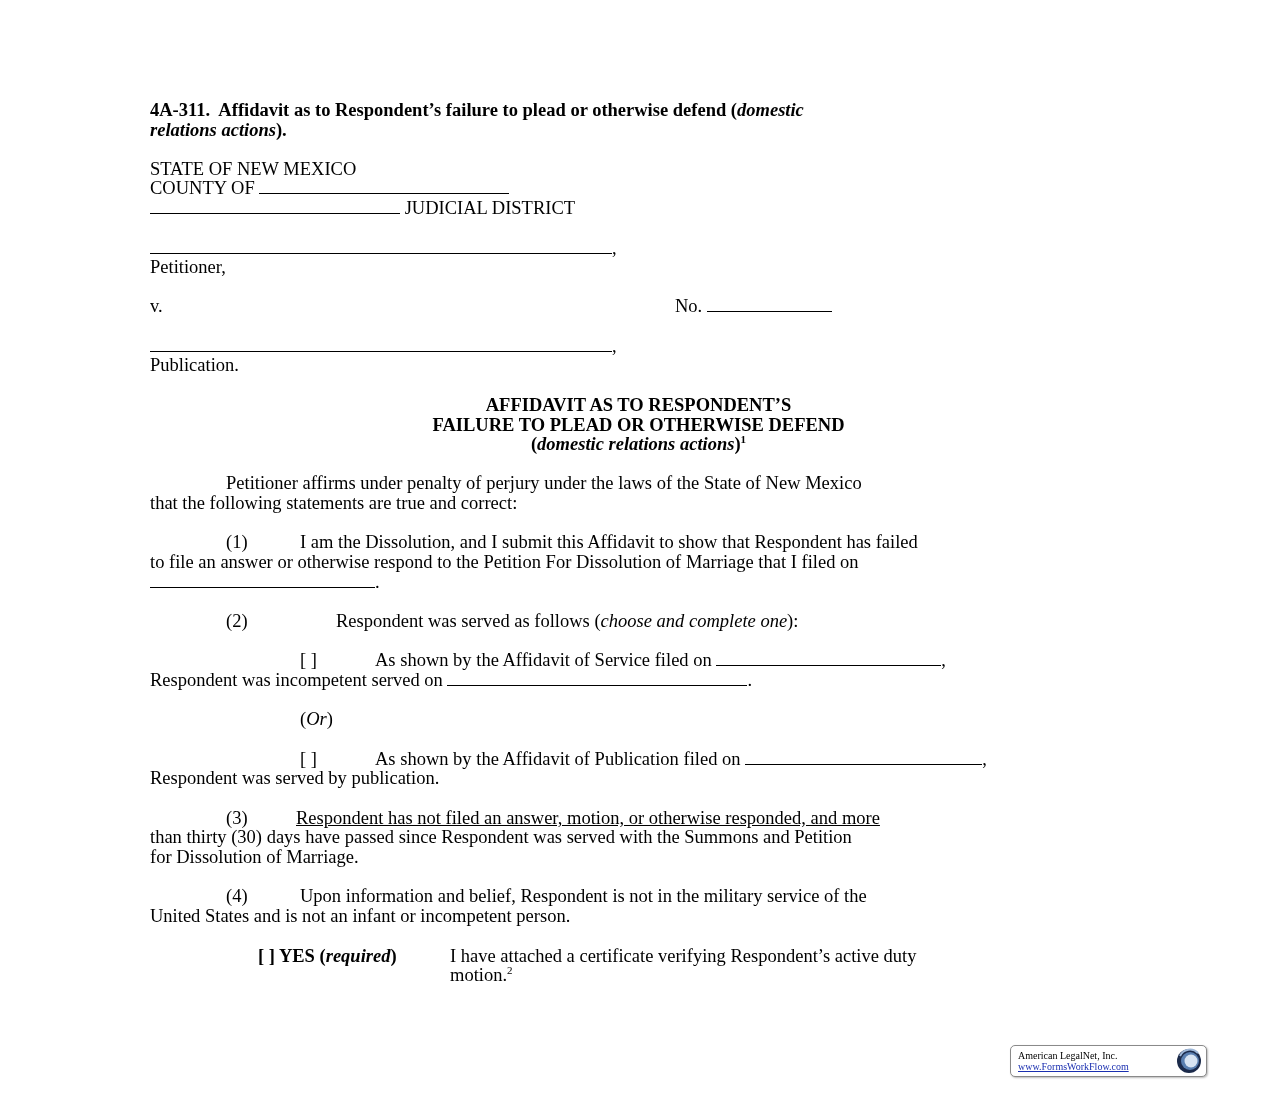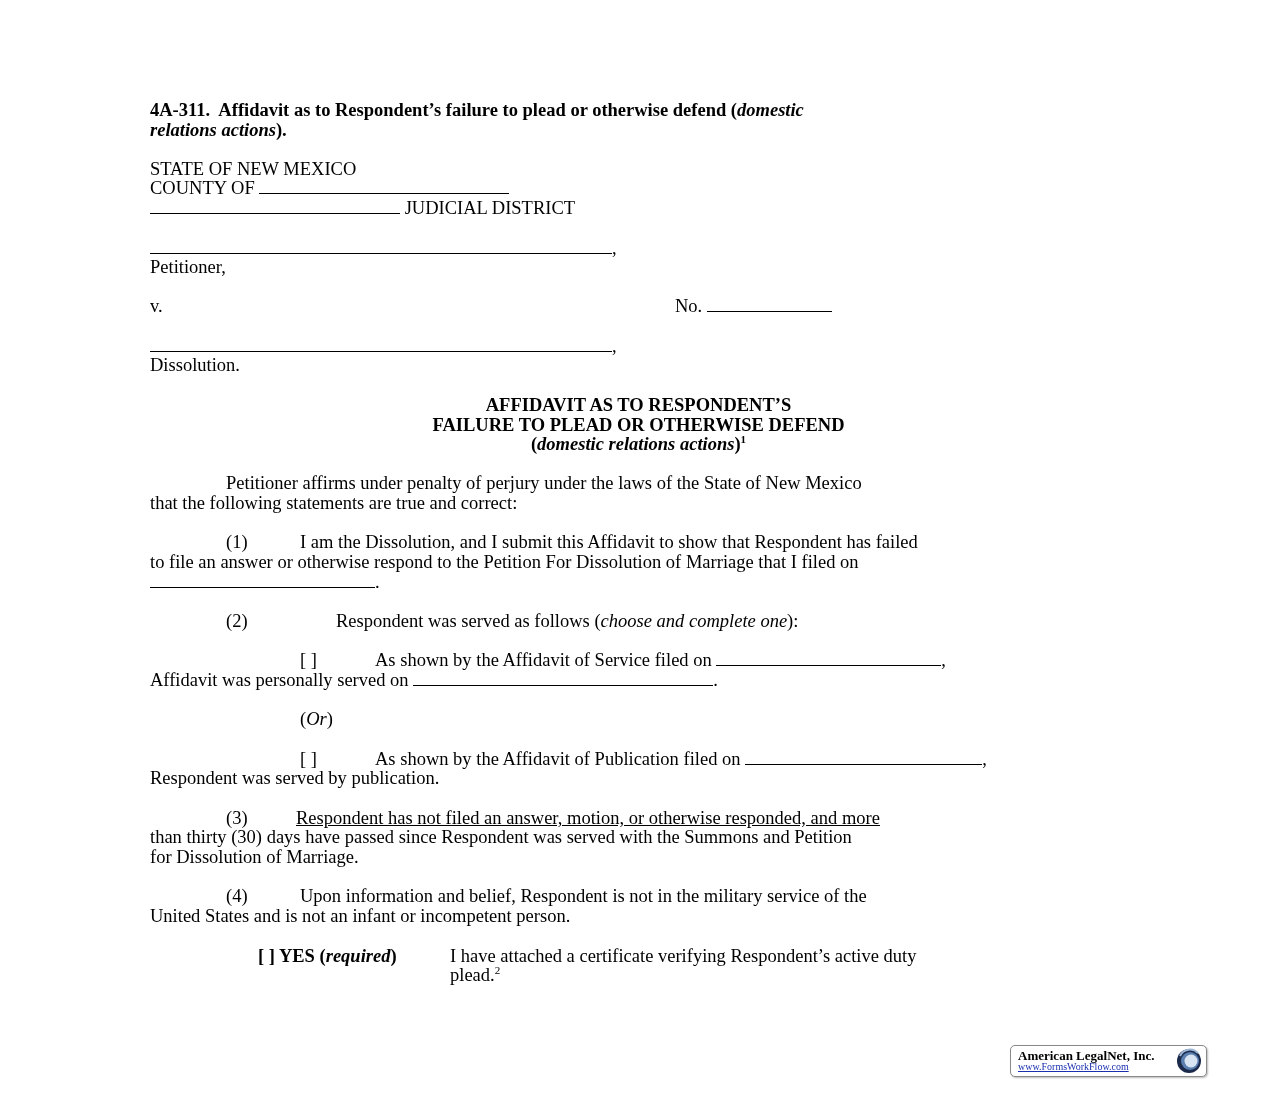--- a/index.html
+++ b/index.html
@@ -6,21 +6,21 @@
   body { width: 1275px; height: 1100px; position: relative; overflow: hidden;
          font-family: "Liberation Serif", "DejaVu Serif", serif; color: #000; font-size: 18.5px; }
   .abs { position: absolute; white-space: nowrap; line-height: 20px; }
   .b { font-weight: bold; }
   .i { font-style: italic; }
   .center { text-align: center; }
   .blank { display: inline-block; border-bottom: 1px solid #000; height: 15px; vertical-align: baseline; }
   sup { font-size: 11px; vertical-align: 7px; line-height: 0; }
   .logo { position: absolute; left: 1010px; top: 1045px; width: 195px; height: 30px;
           border: 1px solid #8a8a8a; border-radius: 5px; background: #fff; box-shadow: 1px 1px 2px #bbb; }
-  .logo .name { position: absolute; left: 7px; top: 4px; font-size: 13px; font-weight: bold;
+  .logo .name { position: absolute; left: 7px; top: 4px; font-size: 10px; font-weight: normal;
           font-family: "Liberation Serif", serif; line-height: 11px; text-align: center; }
   .logo .url { position: absolute; left: 7px; top: 15px; font-size: 10px; color: #1a2fb0;
           text-decoration: underline; font-family: "Liberation Serif", serif; line-height: 11px; }
   .logo .globe { position: absolute; right: 4px; top: 2px; width: 26px; height: 26px; }
 </style>
 </head>
 <body>
 
 <div class="abs b" style="left:150px; top:100px;">
   <span>4A-311.</span>&nbsp;
@@ -47,21 +47,21 @@
 
 <div class="abs" style="left:150px; top:296px;">v.</div>
 <div class="abs" style="left:675px; top:296px;">
   <span>No.</span>
   <span class="blank" style="width:125px;"></span>
 </div>
 
 <div class="abs" style="left:150px; top:336px;">
   <span class="blank" style="width:462px;"></span><span>,</span>
 </div>
-<div class="abs" style="left:150px; top:355px;">Dissolution.</div>
+<div class="abs" style="left:150px; top:355px;">Publication.</div>
 
 <div class="abs b center" style="left:0; width:1277px; top:395px;">AFFIDAVIT AS TO RESPONDENT’S</div>
 <div class="abs b center" style="left:0; width:1277px; top:415px;">FAILURE TO PLEAD OR OTHERWISE DEFEND</div>
 <div class="abs b center" style="left:0; width:1277px; top:434px;">
   <span>(</span><span class="i">domestic relations actions</span><span>)</span><sup>1</sup>
 </div>
 
 <div class="abs" style="left:226px; top:473px;">Petitioner affirms under penalty of perjury under the laws of the State of New Mexico</div>
 <div class="abs" style="left:150px; top:493px;">that the following statements are true and correct:</div>
 
@@ -76,21 +76,21 @@
 <div class="abs" style="left:300px; top:611px;margin-left:36px;">
   <span>Respondent was served as follows (</span><span class="i">choose and complete one</span><span>):</span>
 </div>
 
 <div class="abs" style="left:300px; top:650px;">[ ]</div>
 <div class="abs" style="left:375px; top:650px;">
   <span>As shown by the Affidavit of Service filed on</span>
   <span class="blank" style="width:225px;"></span><span>,</span>
 </div>
 <div class="abs" style="left:150px; top:670px;">
-  <span>Affidavit was personally served on</span>
+  <span>Respondent was incompetent served on</span>
   <span class="blank" style="width:300px;"></span><span>.</span>
 </div>
 
 <div class="abs" style="left:300px; top:709px;">
   <span>(</span><span class="i">Or</span><span>)</span>
 </div>
 
 <div class="abs" style="left:300px; top:749px;">[ ]</div>
 <div class="abs" style="left:375px; top:749px;">
   <span>As shown by the Affidavit of Publication filed on</span>
@@ -106,21 +106,21 @@
 <div class="abs" style="left:226px; top:886px;">(4)</div>
 <div class="abs" style="left:300px; top:886px;">Upon information and belief, Respondent is not in the military service of the</div>
 <div class="abs" style="left:150px; top:906px;">United States and is not an infant or incompetent person.</div>
 
 <div class="abs b" style="left:226px; top:946px;margin-left:32px;">
   <span>[ ]</span>
   <span>YES (</span><span class="i">required</span><span>)</span>
 </div>
 <div class="abs" style="left:450px; top:946px;">I have attached a certificate verifying Respondent’s active duty</div>
 <div class="abs" style="left:450px; top:965px;">
-  <span>plead.</span><sup>2</sup>
+  <span>motion.</span><sup>2</sup>
 </div>
 
 <div class="logo">
   <span class="name">American LegalNet, Inc.</span>
   <span class="url">www.FormsWorkFlow.com</span>
   <svg class="globe" viewBox="0 0 26 26">
     <circle cx="13" cy="13" r="12" fill="#1b2a4a"></circle>
     <circle cx="14" cy="13" r="9" fill="#5a7fb0"></circle>
     <circle cx="15" cy="13" r="6.5" fill="#d8e4f2"></circle>
     <path d="M4 8 A11 11 0 0 1 22 5" stroke="#9fb8d8" stroke-width="2" fill="none"></path>

